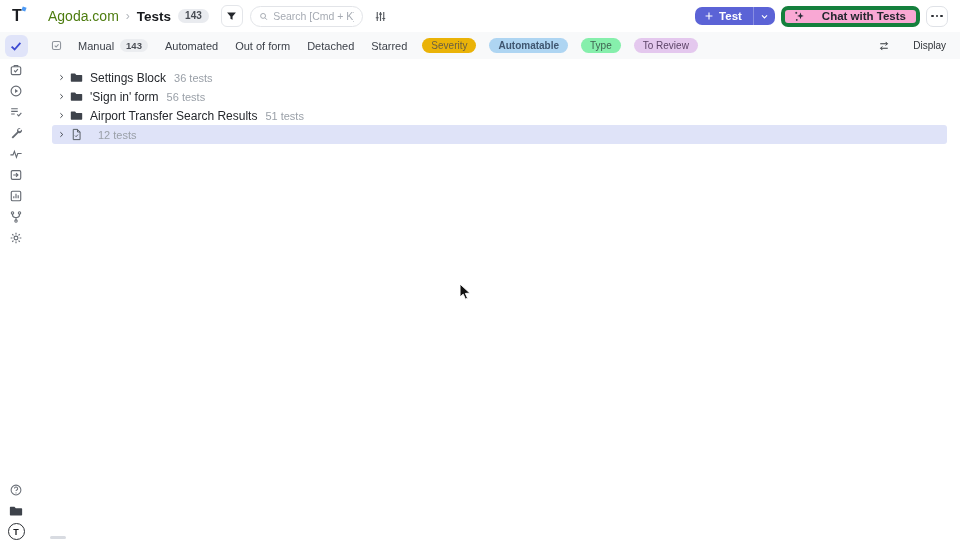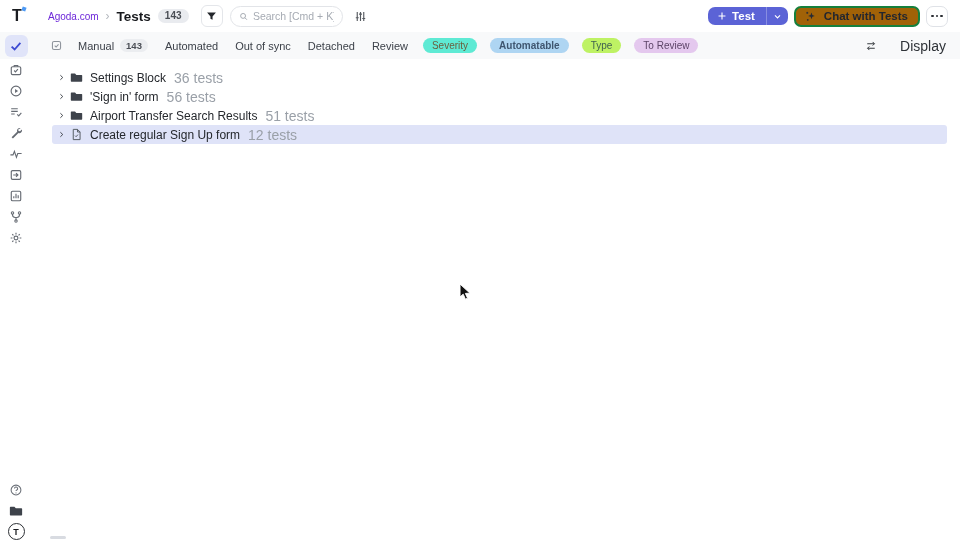--- a/index.html
+++ b/index.html
@@ -22,63 +22,63 @@
   .side-item { width:23px; height:21px; display:flex; align-items:center; justify-content:center; border-radius:6px; cursor:pointer; }
   .side-item.selected { background:#e0e4f9; height:22px; margin-bottom:2px; }
   .side-item svg { width:14px; height:14px; display:block; }
   .side-bottom { position:absolute; left:0; bottom:0; width:32px; display:flex; flex-direction:column; align-items:center; }
   .side-bottom .side-item { height:21px; }
   .avatar { width:17px; height:17px; border-radius:50%; border:1.6px solid #2c2f34; display:flex; align-items:center; justify-content:center;
             font-size:9px; font-weight:800; color:#1b1d21; margin-top:2px; margin-bottom:1px; background:#fff; }
 
   
   .header { position:absolute; left:32px; top:0; right:0; height:32px; display:flex; align-items:center; padding:0 12px 0 16px; }
-  .crumb-project { font-size:10px; color:#6d28d9; }
+  .crumb-project { font-size:14px; color:#4d7c0f; }
   .crumb-sep { font-size:12px; color:#b4b8be; margin:0 7px; }
   .crumb-title { font-size:13.5px; font-weight:700; color:#17191d; }
   .count-badge { margin-left:7px; background:#e9ebef; color:#4a4e55; font-size:10px; font-weight:600;
                  height:14px; line-height:14px; padding:0 7px; border-radius:8px; }
   .icon-btn { width:22px; height:22px; border:1px solid #e4e6ea; border-radius:6px; background:#fff;
               display:flex; align-items:center; justify-content:center; cursor:pointer; }
   .funnel-btn { margin-left:12px; }
   .search-box { margin-left:7px; width:113px; height:21px; border:1px solid #e2e4e8; border-radius:11px;
                 display:flex; align-items:center; padding:0 8px; background:#fff; }
   .search-box input { border:none; outline:none; width:100%; font-size:10.5px; color:#3c4046; margin-left:5px;
                       font-family:"Liberation Sans", sans-serif; background:transparent; }
   .search-box input::placeholder { color:#a6abb3; }
   .adjust-icon { margin-left:11px; cursor:pointer; display:flex; }
   .header-right { margin-left:auto; display:flex; align-items:center; gap:6px; }
   .split-btn { display:flex; height:18px; border-radius:7px; overflow:hidden; cursor:pointer; }
   .split-main { background:#5b63d6; color:#fff; font-size:11.5px; font-weight:600; display:flex; align-items:center; padding:0 11px 0 9px; gap:5px; }
   .split-caret { background:#5b63d6; border-left:1px solid rgba(255,255,255,.28); width:22px; display:flex; align-items:center; justify-content:center; }
-  .chat-btn { height:21px; border:2px solid #15803d; border-radius:7px; background:#a16207; display:flex; align-items:center;
-              padding:0 10px 0 8px; gap:7px; font-size:11.5px; font-weight:600; color:#23262e; cursor:pointer; }
+  .chat-btn { height:21px; border:4px solid #15803d; border-radius:7px; background:#f9a8d4; display:flex; align-items:center;
+              padding:0 10px 0 8px; gap:16px; font-size:11.5px; font-weight:600; color:#23262e; cursor:pointer; }
   .more-btn { width:22px; height:21px; border:1px solid #dfe2e7; border-radius:7px; background:#fff;
               display:flex; align-items:center; justify-content:center; gap:2px; cursor:pointer; }
   .more-btn i { width:2.4px; height:2.4px; border-radius:50%; background:#2a2d32; }
 
   
   .filterbar { position:absolute; left:32px; top:32px; right:0; height:27px; display:flex; align-items:center; padding:0 14px 0 18px; z-index:4; }
   .bulk-icon { display:flex; margin-right:15px; cursor:pointer; }
   .f-items { display:flex; align-items:center; gap:17px; }
   .f-item { display:flex; align-items:center; gap:6px; font-size:11px; color:#3d424a; cursor:pointer; }
   .f-item .f-badge { background:#ebedf0; color:#4a4e55; font-size:9.5px; font-weight:600; height:13px; line-height:13px; padding:0 6px; border-radius:7px; }
   .f-tags { display:flex; align-items:center; gap:13px; margin-left:15px; }
   .tag { height:15px; line-height:15px; padding:0 9px; border-radius:8px; font-size:10px; font-weight:500; cursor:pointer; }
-  .display-btn { margin-left:auto; display:flex; align-items:center; gap:23px; font-size:14px; font-weight:500; color:#2f3338; cursor:pointer; }
+  .display-btn { margin-left:auto; display:flex; align-items:center; gap:23px; font-size:10px; font-weight:500; color:#2f3338; cursor:pointer; }
 
   
   .tree { position:absolute; left:32px; top:58px; right:0; bottom:0; padding-top:10px; }
   .row { height:19px; margin:0 13px 0 20px; padding-left:5px; border-radius:3px;
          display:flex; align-items:center; cursor:pointer; }
   .row.selected { background:#dfe3f8; }
   .row .chev { display:flex; margin-right:4px; }
   .row .node-icon { display:flex; margin-right:7px; }
   .row .title { font-size:12px; font-weight:500; color:#25282d; white-space:nowrap; }
-  .row .count { font-size:14px; color:#9aa0a8; margin-left:8px; white-space:nowrap; }
+  .row .count { font-size:11px; color:#9aa0a8; margin-left:8px; white-space:nowrap; }
 
   
   .cursor { position:absolute; left:459px; top:283px; z-index:20; pointer-events:none; }
   .bottom-artifact { position:absolute; left:50px; top:536px; width:16px; height:3px; background:#d8dbe1; border-radius:2px; }
 </style>
 </head>
 <body>
 
 <div id="app">
   <div class="filter-band"></div>
@@ -258,33 +258,33 @@
     </span>
     <div class="f-items" id="f-items">
         <div class="f-item">
           <span>Manual</span>
           <span class="f-badge">143</span>
         </div>
         <div class="f-item">
           <span>Automated</span>
         </div>
         <div class="f-item">
-          <span>Out of sync</span>
+          <span>Out of form</span>
         </div>
         <div class="f-item">
           <span>Detached</span>
         </div>
         <div class="f-item">
-          <span>Review</span>
+          <span>Starred</span>
         </div>
       </div>
     <div class="f-tags" id="f-tags">
-        <span class="tag" style="background: #5eead4; color: rgb(107, 96, 64);">Severity</span>
+        <span class="tag" style="background: #eab308; color: rgb(107, 96, 64);">Severity</span>
         <span class="tag" style="background: rgb(174, 213, 242); color: rgb(63, 86, 112); font-weight: bold;">Automatable</span>
-        <span class="tag" style="background: #bef264; color: rgb(63, 97, 80);">Type</span>
+        <span class="tag" style="background: #86efac; color: rgb(63, 97, 80);">Type</span>
         <span class="tag" style="background: rgb(228, 200, 238); color: rgb(93, 68, 104); text-align: center;">To Review</span>
       </div>
     <div class="display-btn">
       <svg width="12" height="12" viewBox="0 0 16 16" fill="none" stroke="#2f3338" stroke-width="1.3">
         <path d="M3 5h9.4M10.2 2.6L12.6 5l-2.4 2.4"></path>
           <path d="M13 11H3.6M5.8 8.6L3.4 11l2.4 2.4"></path>
       </svg>
       <span>Display</span>
     </div>
   </div>
@@ -338,21 +338,20 @@
             <path d="M6 4l4.2 4L6 12"></path>
           </svg>
         </span>
         <span class="node-icon">
           <svg viewBox="0 0 16 16" fill="none" stroke="#555b63" stroke-width="1.2" width="13" height="13">
             <path d="M4 1.7h5.2l3.2 3.2v9.4H4z"></path>
             <path d="M9.2 1.7v3.2h3.2"></path>
             <path d="M6.2 9.4l1.3 1.3 2.3-2.6"></path>
           </svg>
         </span>
-        <span class="title">Create regular Sign Up form</span>
         <span class="count">12 tests</span>
       </div>
     </main>
 
   <svg class="cursor" width="13" height="18" viewBox="0 0 13 18">
     <path d="M1 1l0 13 3.2-2.8 2.2 5 2.2-1-2.2-4.8 4.6-.2z" fill="#111" stroke="#fff" stroke-width="1"></path>
   </svg>
 
   <div class="bottom-artifact"></div>
 </div>

